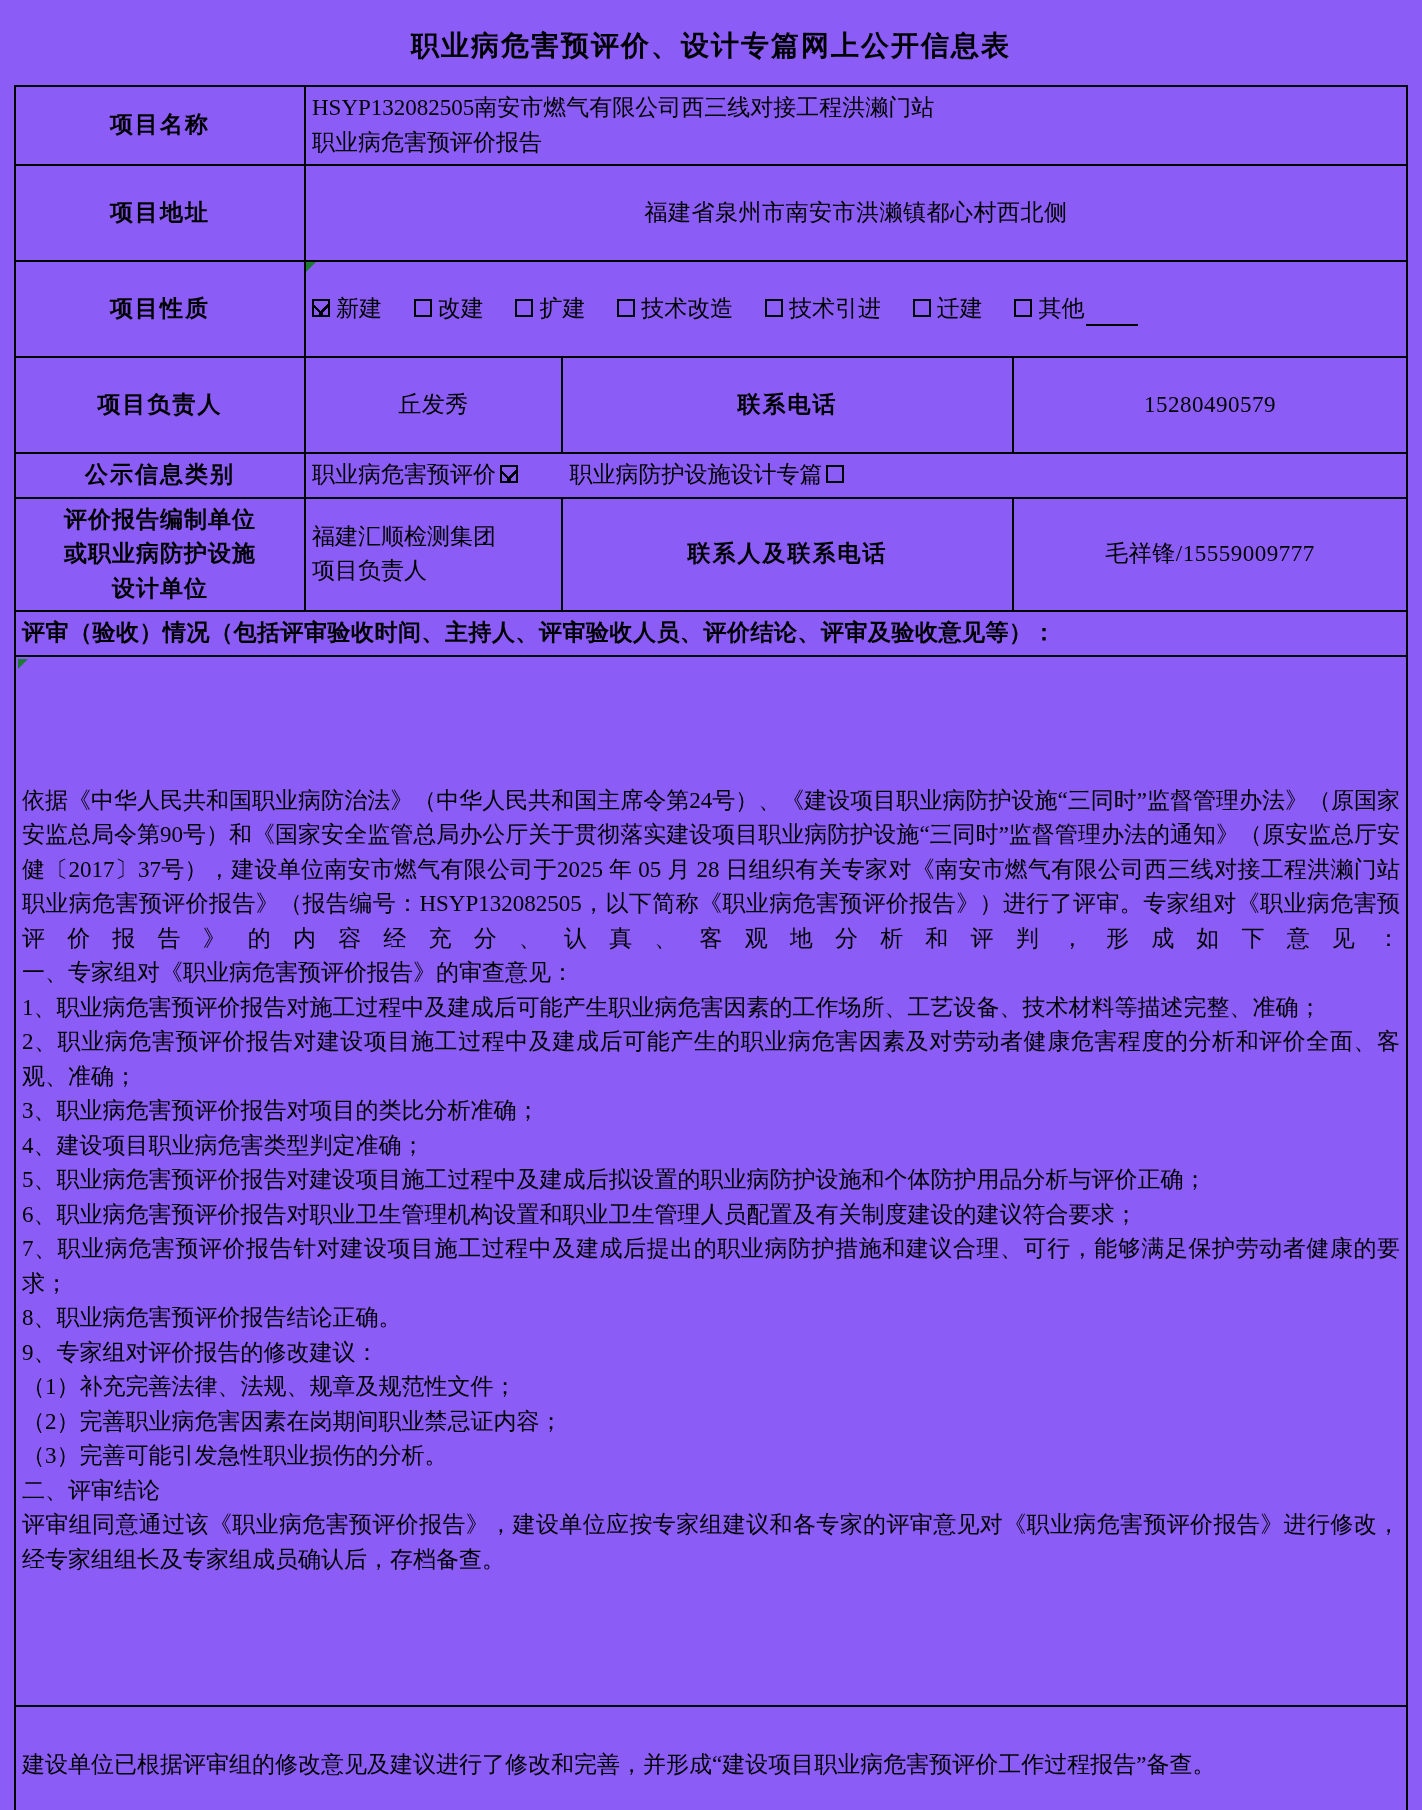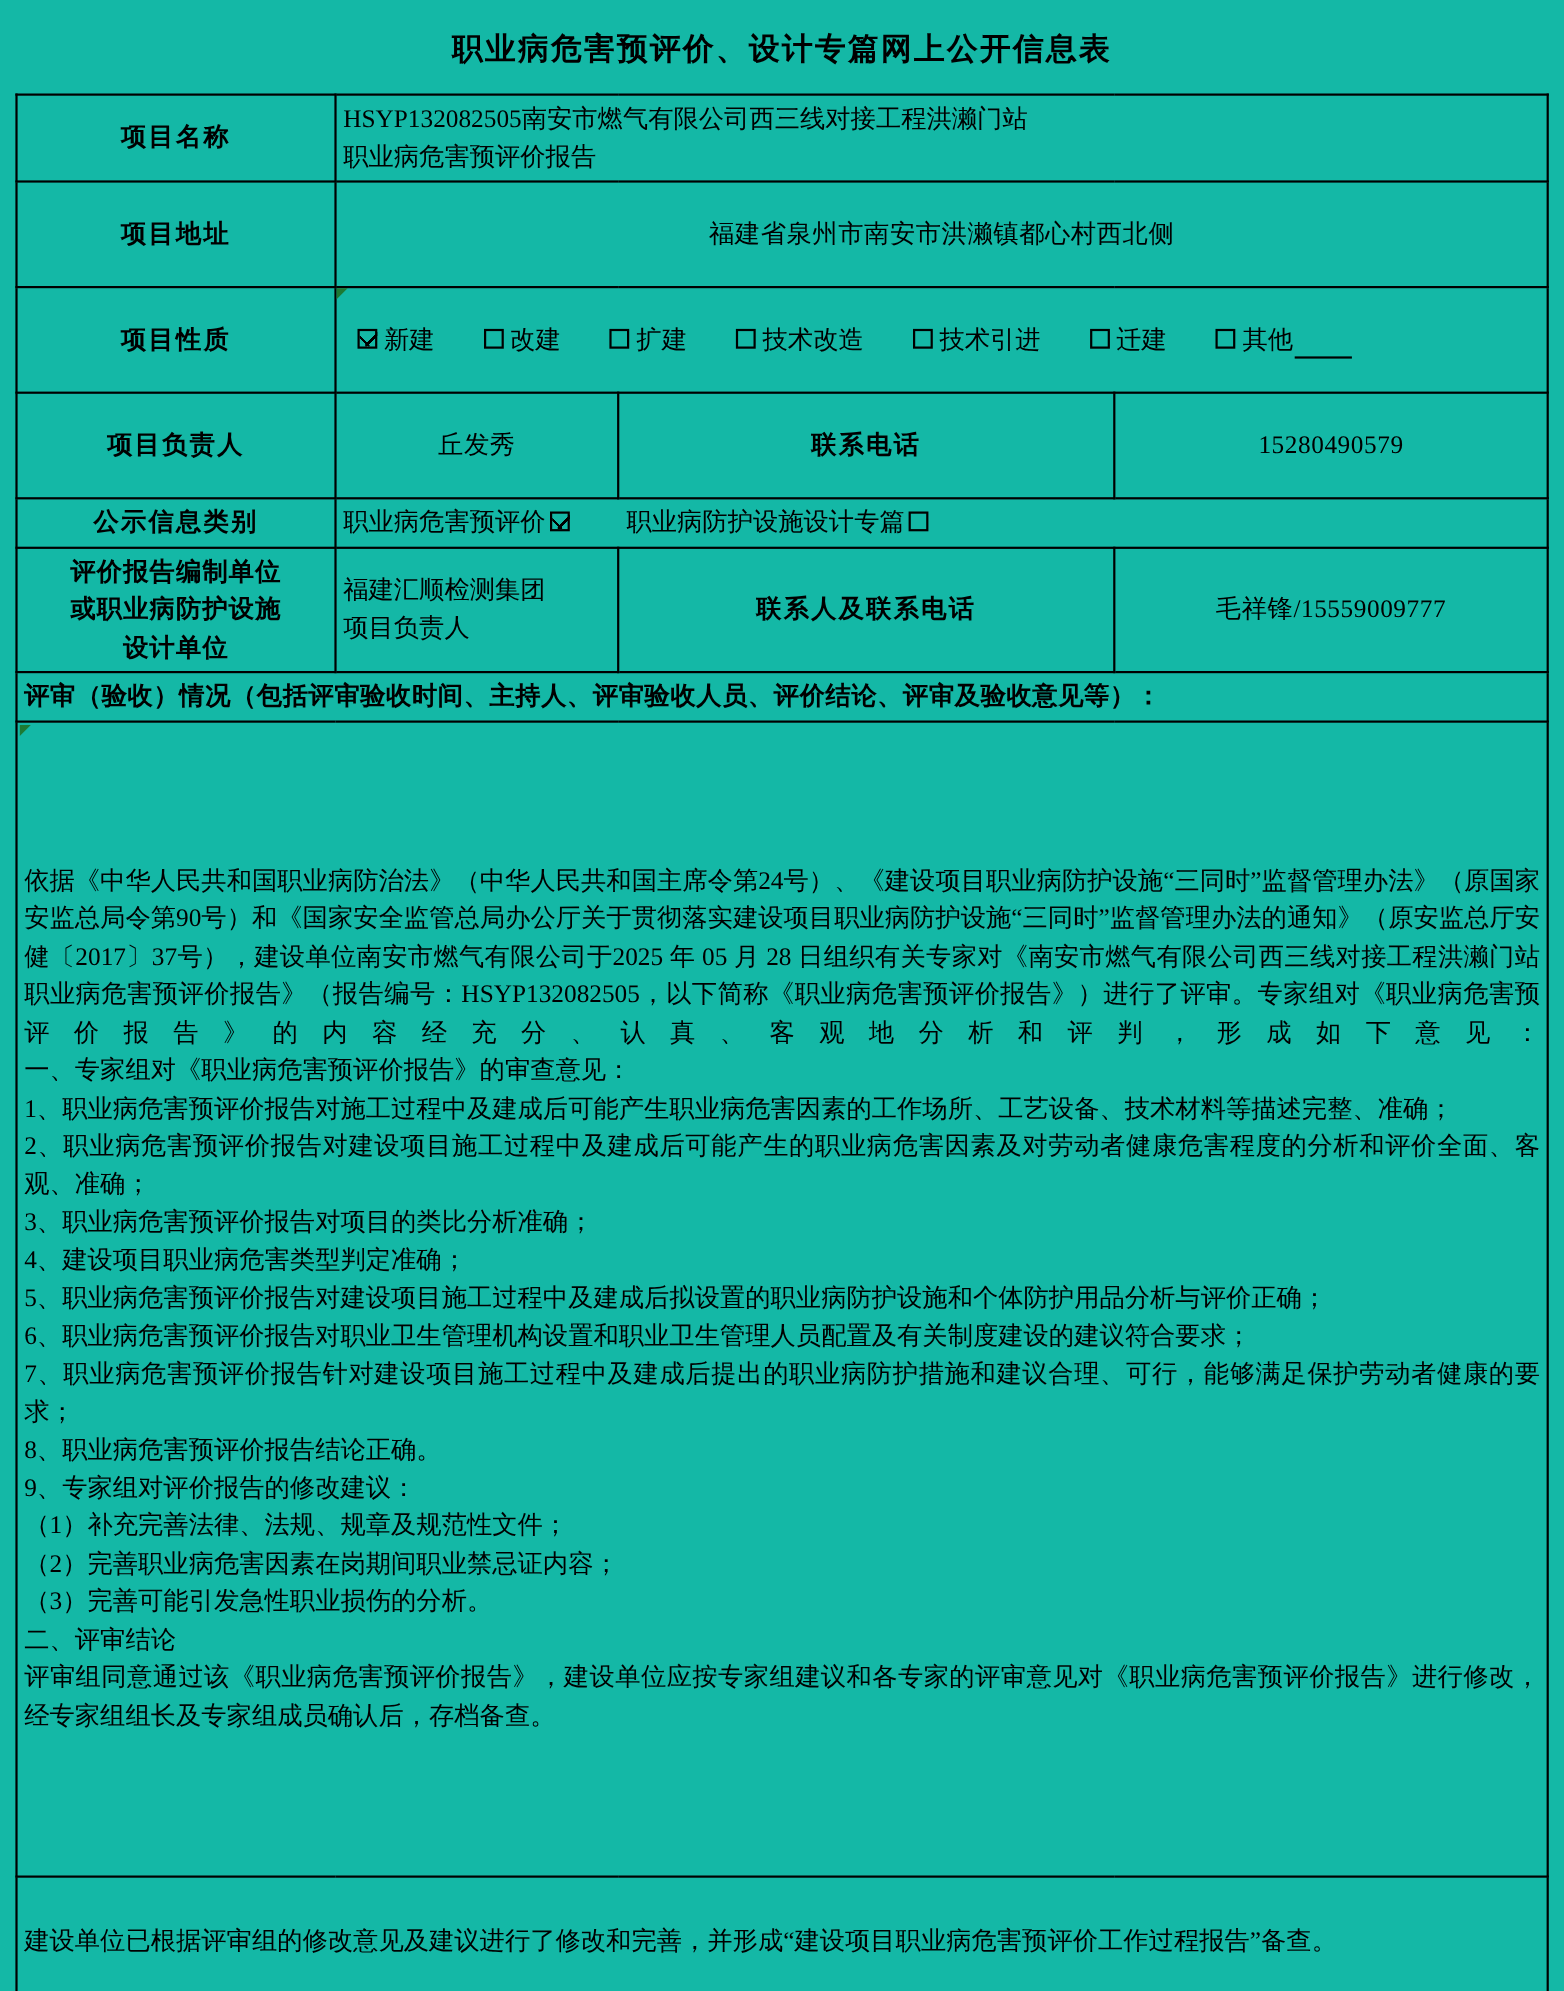--- a/index.html
+++ b/index.html
@@ -13,21 +13,21 @@
     height: 1810px;
     font-family: "Liberation Serif", "DejaVu Serif", serif;
     color: #000000;
     overflow: hidden;
   }
 
   .page {
     position: relative;
     width: 1422px;
     height: 1810px;
-    background: #14b8a6;
+    background: #8b5cf6;
     padding: 0;
   }
 
   
   .doc-title {
     width: 1392px;
     margin: 0 auto;
     padding-top: 28px;
     padding-bottom: 22px;
     text-align: center;
@@ -96,21 +96,21 @@
   }
   .green-mark {
     position: absolute;
     top: 0;
     left: 0;
     width: 0;
     height: 0;
     border-top: 10px solid #1d7a33;
     border-right: 10px solid transparent;
   }
-  .cbitem { display: inline-block; margin-right: 26px; margin-left: 13px; }
+  .cbitem { display: inline-block; margin-right: 26px; }
   .cbitem:last-child { margin-right: 0; }
   .box {
     display: inline-block;
     width: 18px;
     height: 18px;
     border: 2px solid #000;
     margin-right: 6px;
     position: relative;
     top: 1px;
     vertical-align: baseline;

